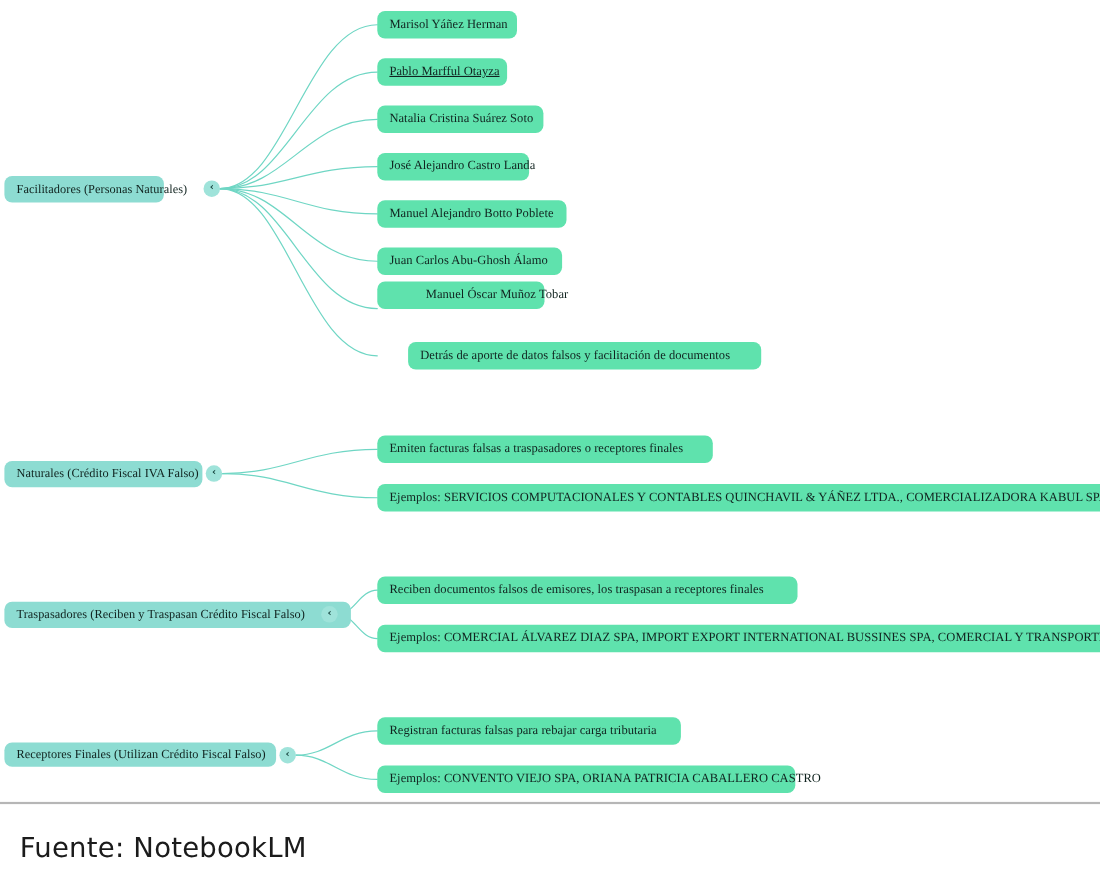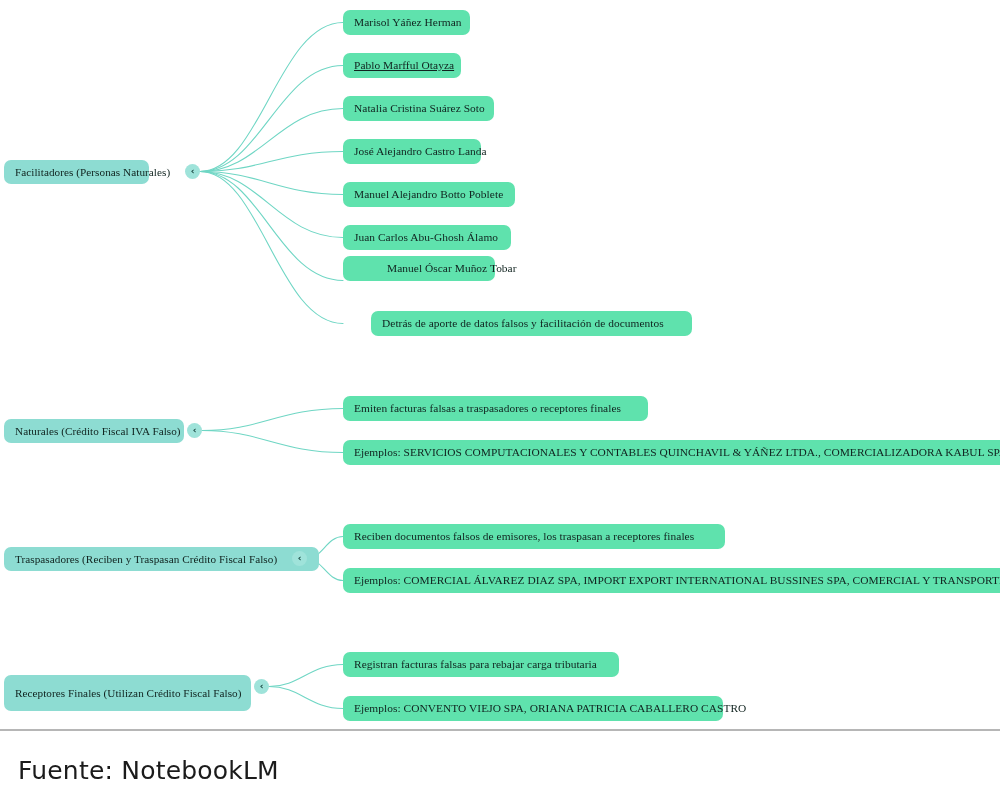--- a/index.html
+++ b/index.html
@@ -161,21 +161,21 @@
       </div>
       <div class="toggle" style="left: 292px; top: 551px; background: rgb(159, 227, 218);">
         <span>‹</span>
       </div>
       <div class="node child" style="left: 343px; top: 524px; width: 382px; height: 25px; background: rgb(95, 226, 173);">
         <span>Reciben documentos falsos de emisores, los traspasan a receptores finales</span>
       </div>
       <div class="node child" style="left: 343px; top: 568px; width: 680px; height: 25px; background: rgb(95, 226, 173);">
         <span>Ejemplos: COMERCIAL ÁLVAREZ DIAZ SPA, IMPORT EXPORT INTERNATIONAL BUSSINES SPA, COMERCIAL Y TRANSPORTES SPEED</span>
       </div>
-      <div class="node root" style="left: 4px; top: 675px; width: 247px; height: 36px; background: rgb(141, 220, 210);">
+      <div class="node root" style="left: 4px; top: 675px; width: 247px; height: 22px; background: rgb(141, 220, 210);">
         <span>Receptores Finales (Utilizan Crédito Fiscal Falso)</span>
       </div>
       <div class="toggle" style="left: 254px; top: 679px; background: rgb(159, 227, 218);">
         <span>‹</span>
       </div>
       <div class="node child" style="left: 343px; top: 652px; width: 276px; height: 25px; background: rgb(95, 226, 173);">
         <span>Registran facturas falsas para rebajar carga tributaria</span>
       </div>
       <div class="node child" style="left: 343px; top: 696px; width: 380px; height: 25px; background: rgb(95, 226, 173);">
         <span>Ejemplos: CONVENTO VIEJO SPA, ORIANA PATRICIA CABALLERO CASTRO</span>

